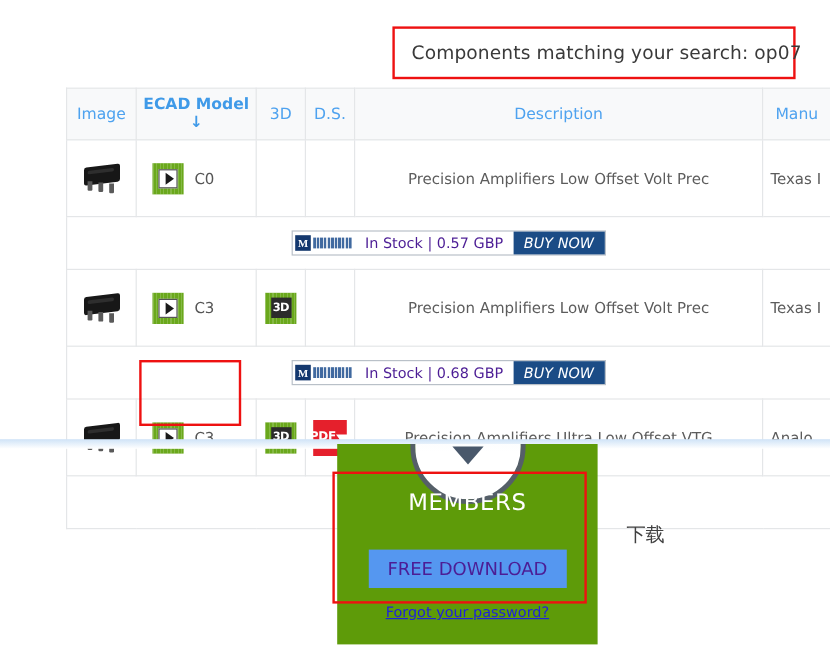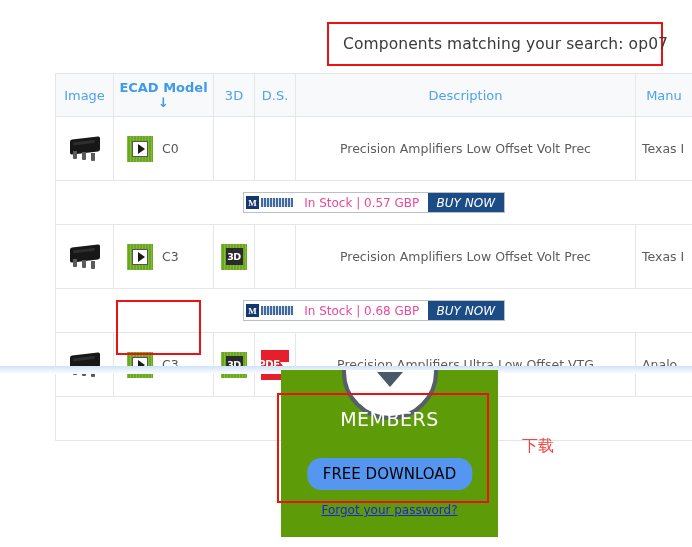--- a/index.html
+++ b/index.html
@@ -194,21 +194,21 @@
   }
   .mouser-word {
     width: 32px; height: 9px;
     background: repeating-linear-gradient(90deg,#1f4f8f 0 2px, #cfd9e6 2px 3px);
     opacity:.85;
   }
   .stock-text {
     flex: 1;
     text-align: center;
     font-size: 12px;
-    color: #ec4899;
+    color: #4c1d95;
   }
   .buy-now-btn {
     background: #1b4c86;
     color: #fff;
     font-size: 12px;
     height: 19px;
     padding: 0 9px;
     display: flex; align-items: center;
     flex: none;
     white-space: nowrap;
@@ -258,45 +258,45 @@
     text-align: center;
     color: #ffffff;
     font-size: 19px;
     letter-spacing: .5px;
   }
   .free-dl-btn {
     position: absolute;
     left: 50%; top: 88px;
     transform: translateX(-50%);
     background: #5597f0;
-    color: #000000;
+    color: #4c1d95;
     font-size: 15px;
     padding: 7px 16px;
-    border-radius: 14px;
+    border-radius: 0;
     white-space: nowrap;
   }
   .forgot-link {
     position: absolute;
     left: 0; right: 0; top: 133px;
     text-align: center;
     color: #1f23d9;
     font-size: 12px;
     text-decoration: underline;
   }
   .hl-members {
     position: absolute;
     left: 277px; top: 393px;
     width: 212px; height: 110px;
     border: 2px solid #ee1111;
     pointer-events: none;
   }
   .cn-download {
     position: absolute;
     left: 522px; top: 436px;
-    color: #ef4444;
+    color: #404040;
     font-size: 16px;
     font-family: "DejaVu Sans", sans-serif;
   }
   .page-fade {
     position: absolute;
     left: 0; top: 366px;
     width: 692px; height: 8px;
     background: linear-gradient(#cfe3f7, #ffffff);
   }
 </style>

